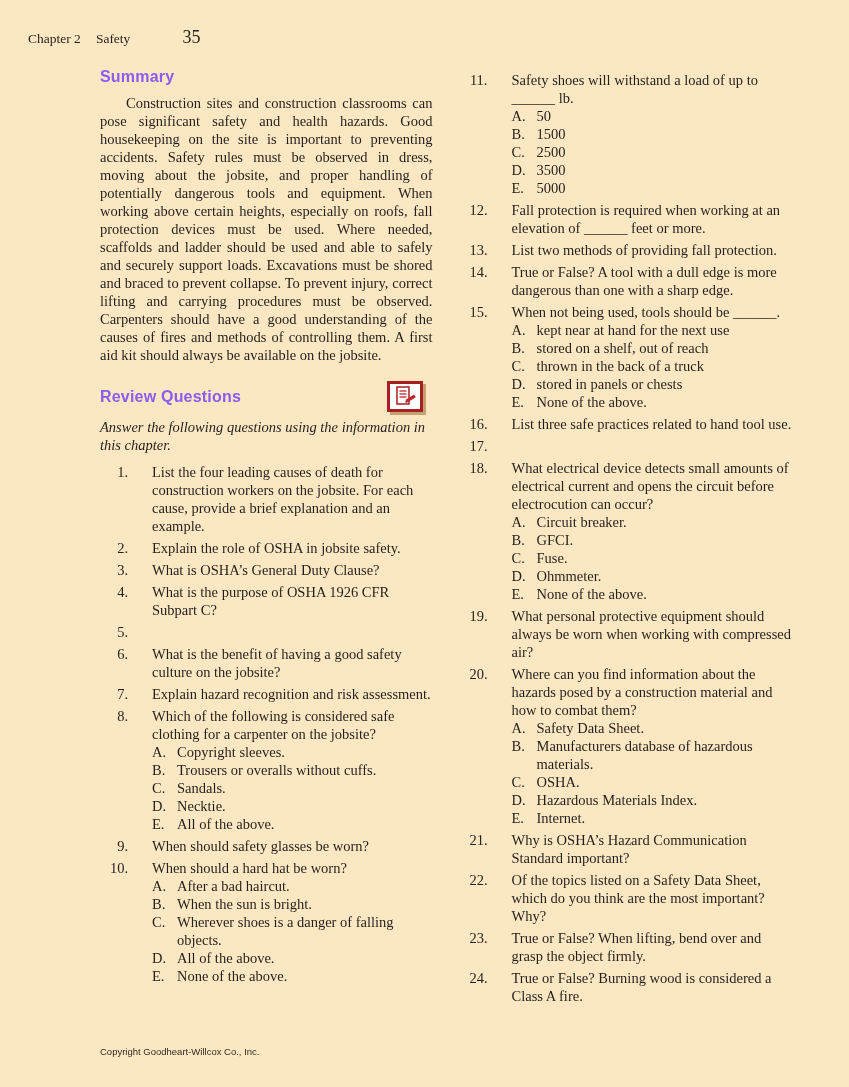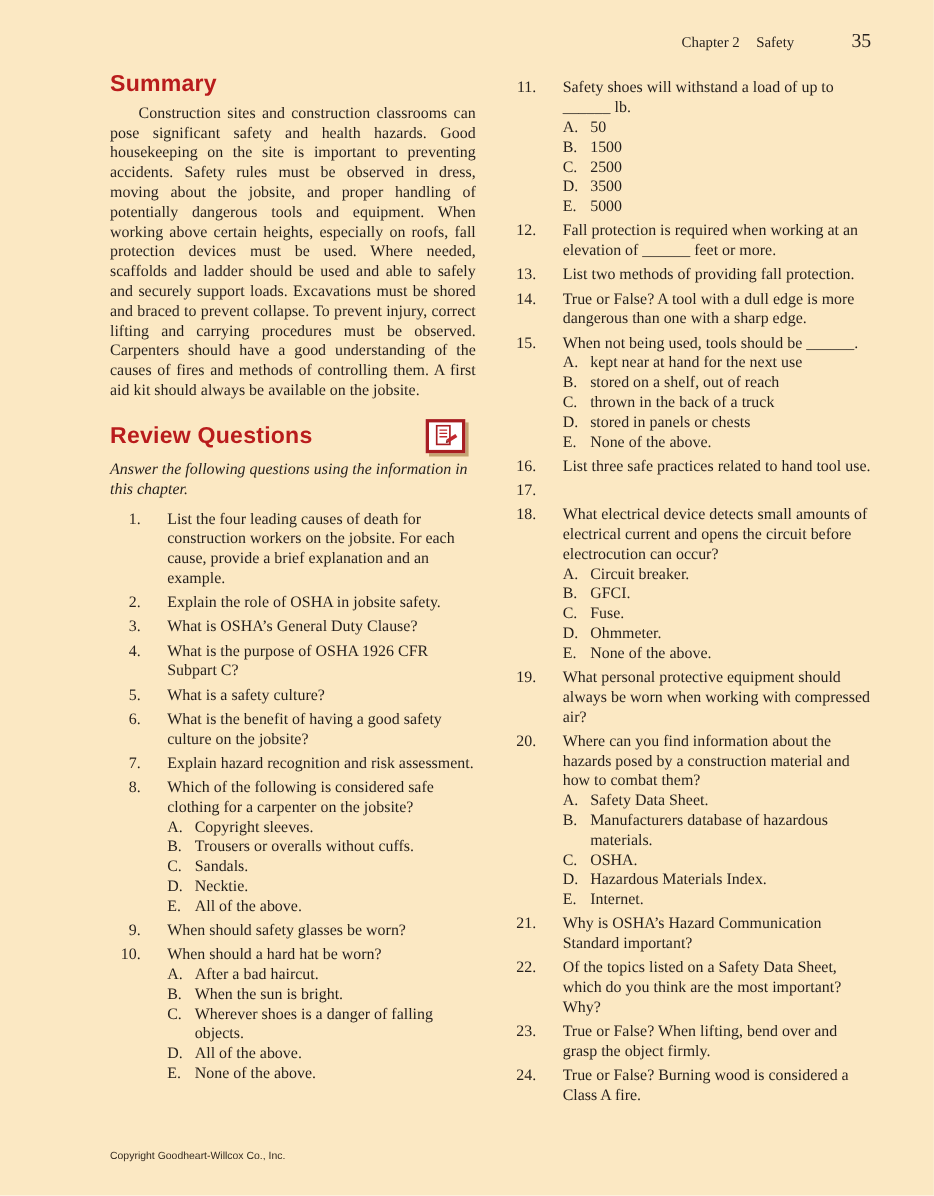--- a/index.html
+++ b/index.html
@@ -8,35 +8,36 @@
   .page {
     width: 849px; height: 1087px;
     background: #fbe8c3;
     position: relative;
     font-family: "Liberation Serif", serif;
     color: #241f1c;
     overflow: hidden;
   }
   .header {
     position: absolute; top: 27px; left: 0; right: 57px;
-    text-align: right;
+    text-align: left;
+    padding-left: 28px;
   }
   .running-chapter, .running-section { font-size: 13.5px; }
   .running-section { margin-left: 15px; }
   .page-number { font-size: 18px; margin-left: 52px; }
   .columns {
     position: absolute; top: 64px; left: 100px; right: 57px;
     display: flex; gap: 27px;
   }
   .col { flex: 1; font-size: 14.5px; line-height: 18px; }
   .col.right { padding-top: 7px; }
   h2.heading {
     font-family: "Liberation Sans", sans-serif;
-    font-size: 21px; font-weight: bold;
-    color: #b91c1c;
+    font-size: 16px; font-weight: bold;
+    color: #8b5cf6;
     letter-spacing: 0.2px;
   }
   .summary-heading { margin: 4px 0 8px 0; }
   .summary-body { text-align: justify; text-indent: 26px; }
   .rq-row {
     display: flex; align-items: center; justify-content: space-between;
     margin: 17px 0 6px 0;
     text-align: right;
   }
   .wb-icon {
@@ -110,23 +111,20 @@
             </div>
           </div>
           <div class="question">
             <span class="qnum">4.</span>
             <div class="qbody">
               <div class="qtext">What is the purpose of OSHA 1926 CFR Subpart C?</div>
             </div>
           </div>
           <div class="question">
             <span class="qnum">5.</span>
-            <div class="qbody">
-              <div class="qtext">What is a safety culture?</div>
-            </div>
           </div>
           <div class="question">
             <span class="qnum">6.</span>
             <div class="qbody">
               <div class="qtext">What is the benefit of having a good safety culture on the jobsite?</div>
             </div>
           </div>
           <div class="question">
             <span class="qnum">7.</span>
             <div class="qbody">

